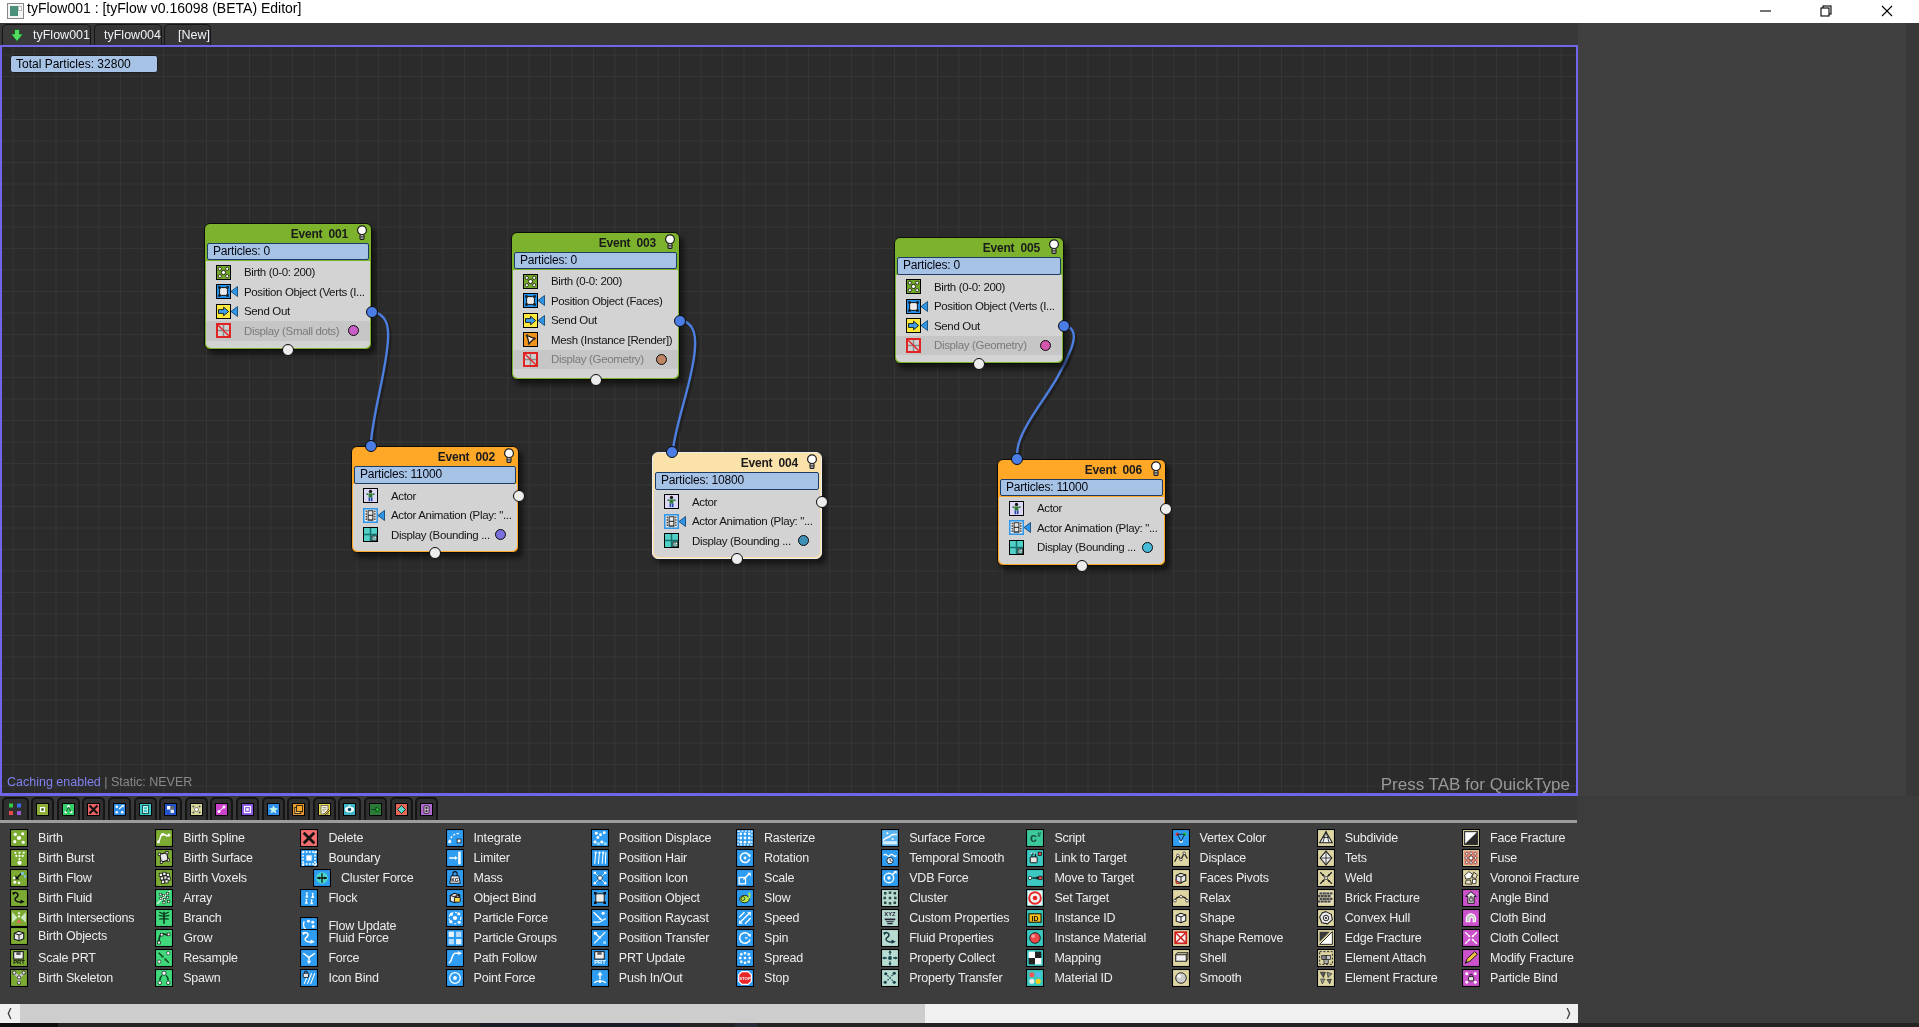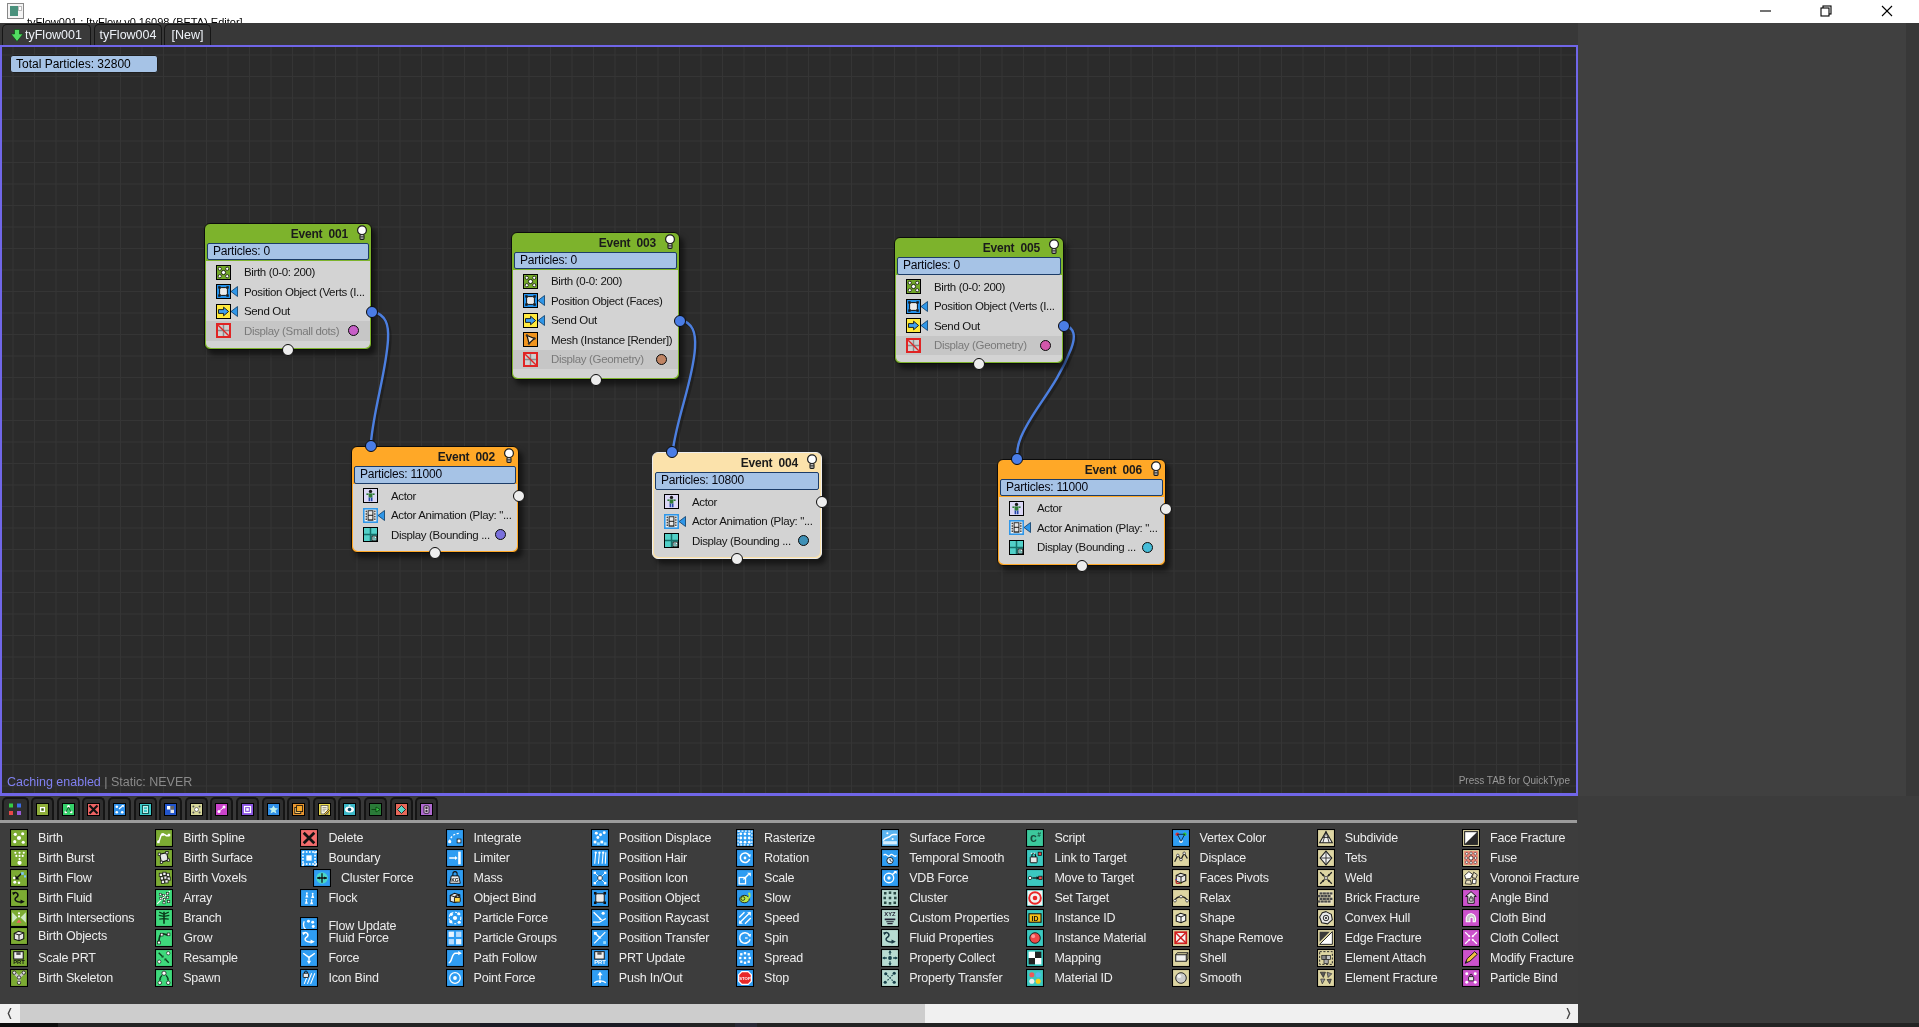--- a/index.html
+++ b/index.html
@@ -1,39 +1,39 @@
 <!DOCTYPE html>
 <html><head><meta charset="utf-8"><style>
 *{margin:0;padding:0;box-sizing:border-box}
 html,body{width:1919px;height:1027px;overflow:hidden;background:#3d3d3d;
  font-family:"Liberation Sans",sans-serif;-webkit-font-smoothing:antialiased}
 #root{position:relative;width:1919px;height:1027px}
 .titlebar{position:absolute;left:0;top:0;width:1919px;height:23px;background:#fff;color:#000}
 .tb-ico{position:absolute;left:7px;top:3px;width:17px;height:16px;border:1px solid #888;background:#f4f4f4}
 .tb-ico .a{position:absolute;left:2px;top:2px;width:8px;height:10px;background:#49917c}
 .tb-ico .b{position:absolute;left:10px;top:2px;width:4px;height:5px;background:#fff;border:1px solid #bbb}
-.tb-title{position:absolute;left:27px;top:16px;font-size:11px;color:#000}
+.tb-title{position:absolute;left:27px;top:0;font-size:14px;color:#000}
 .tabbar{position:absolute;left:0;top:23px;width:1578px;height:22px;background:#383838}
 .tab{position:absolute;top:1px;height:21px;border:1.5px solid #161616;border-bottom:none;
- border-radius:5px 5px 0 0;background:#363636;color:#eef2f8;font-size:12.5px;line-height:20px;text-align:center}
+ border-radius:5px 5px 0 0;background:#363636;color:#eef2f8;font-size:12.5px;line-height:20px;text-align:right}
 .tab.active{background:#3a3a3a}
 .rightpanel{position:absolute;left:1578px;top:23px;width:341px;height:773px;background:#404040}
 .rightlow{position:absolute;left:1578px;top:796px;width:341px;height:226px;background:#3c3c3c}
 .rightstrip{position:absolute;left:1906px;top:23px;width:13px;height:773px;background:#383838}
 .canvas{position:absolute;left:0;top:45px;width:1578px;height:751px;background-color:#2b2b2b;
  border:2px solid #7066e8;border-bottom-width:3px;
  background-image:linear-gradient(to right,#353535 1px,transparent 1px),
  linear-gradient(to bottom,#353535 1px,transparent 1px);
  background-size:21.5px 21.5px;background-position:10.5px 7.5px}
 .wires{position:absolute;left:0;top:0;pointer-events:none}
 .totalbox{position:absolute;left:10px;top:55px;width:148px;height:18px;background:#a6c3e6;
  border:1px solid #1f1f1f;border-radius:3px;font-size:12px;color:#000;line-height:16px;padding-left:5px}
 .status-l{position:absolute;left:7px;top:775px;font-size:12.5px;color:#8a8a8a}
 .status-l .c{color:#8080f0}
-.status-r{position:absolute;top:775px;left:1370px;width:200px;text-align:right;font-size:10px;color:#989898}
+.status-r{position:absolute;top:775px;left:1370px;width:200px;text-align:right;font-size:17px;color:#989898}
 .node{position:absolute;border:1.5px solid #0c0c0c;border-radius:6px;
  box-shadow:4px 5px 5px rgba(0,0,0,0.5)}
 .ntitle{height:19px;text-align:right;padding-right:23px;font-size:12px;font-weight:700;
  color:#1b1b1b;line-height:20px;position:relative;letter-spacing:-0.2px}
 .bulb{position:absolute;right:3px;top:1px}
 .pbar{margin:0 2px;height:17.5px;background:#a6c3e6;border:1.8px solid #1c3c68;border-radius:2px;
  font-size:12px;color:#06060e;line-height:14px;padding-left:5px;letter-spacing:-0.2px}
 .nbody{position:absolute;left:1px;top:37px;right:1px;bottom:1px;background:#d3d3d3;
  border-radius:0 0 5px 5px;padding-top:2px;overflow:hidden}
 .nrow{height:19.5px;display:flex;align-items:center;padding-left:10px;position:relative}

